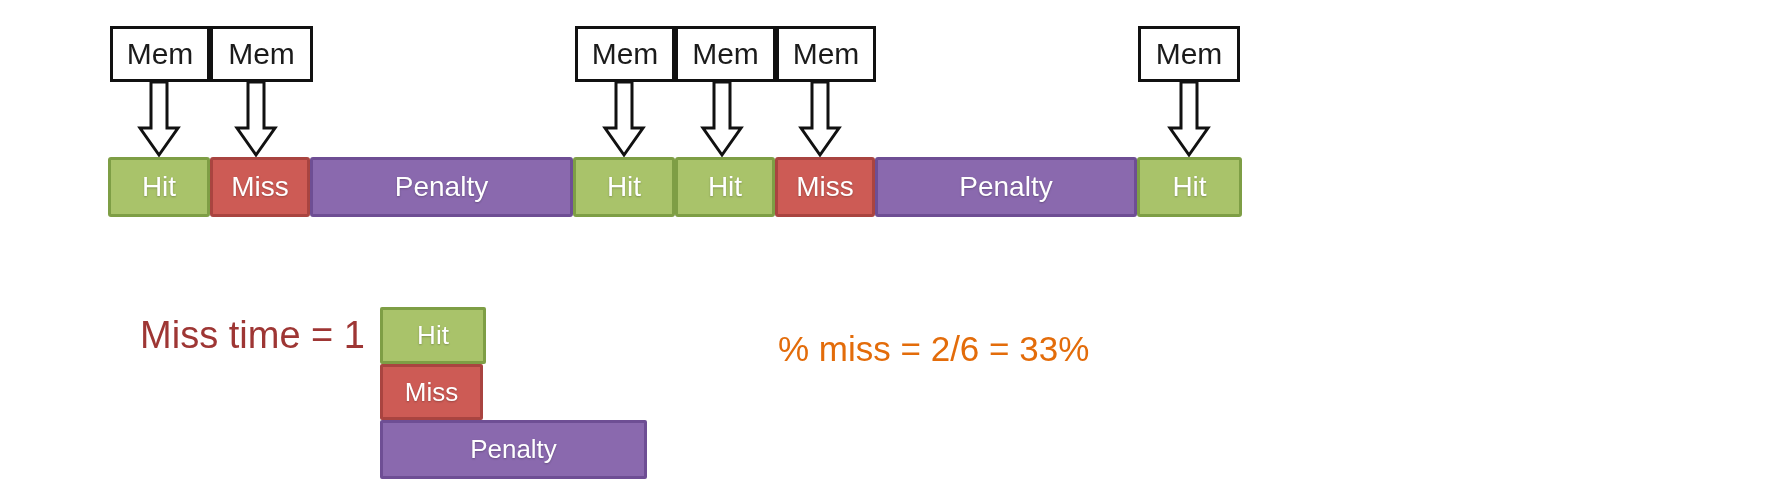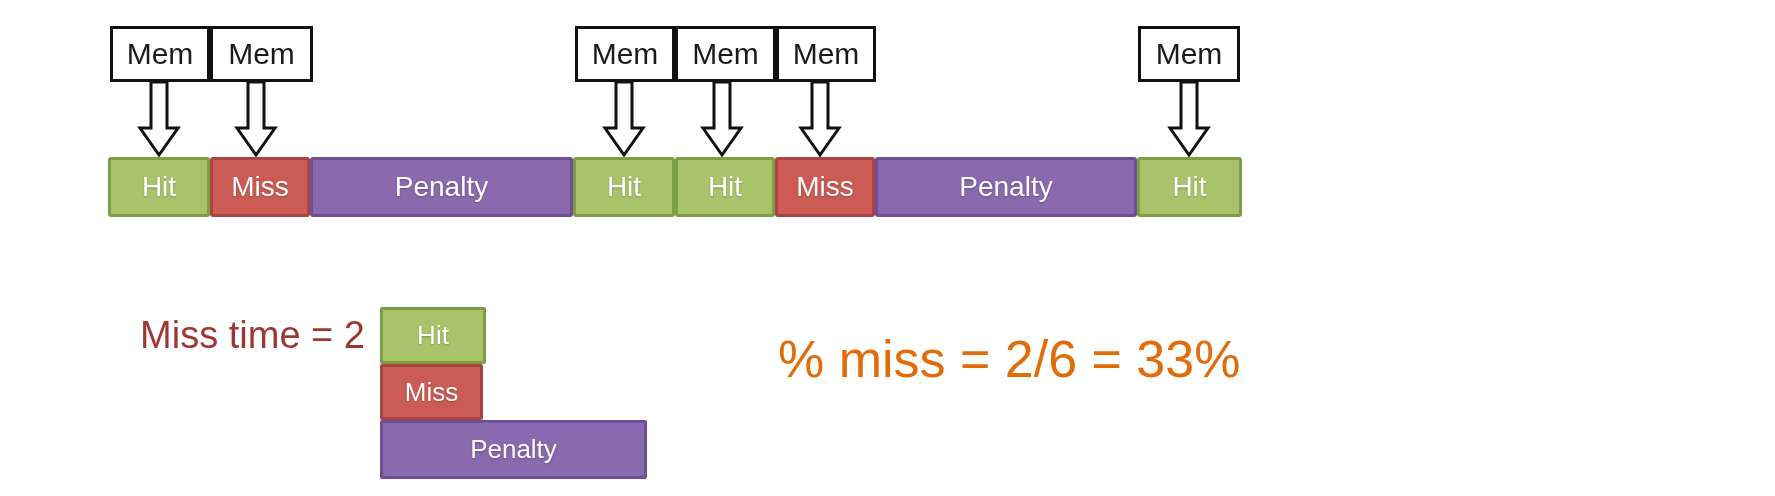--- a/index.html
+++ b/index.html
@@ -49,21 +49,21 @@
     display:flex;align-items:center;justify-content:center;
     color:#ffffff;font-size:26px;
     text-shadow:0 1px 2px rgba(0,0,0,0.25);
   }
   .legend-box.hit{left:380px;top:307px;width:106px;height:57px;background:#A9C36A;border-color:#7E9E45;}
   .legend-box.miss{left:380px;top:364px;width:103px;height:56px;background:#CD5B55;border-color:#A94440;}
   .legend-box.penalty{left:380px;top:420px;width:267px;height:59px;background:#8A69AE;border-color:#6E4E94;}
   
   .miss-rate-line{
     position:absolute;left:778px;top:329px;
-    font-size:52px;color:#E36C0A;white-space:nowrap;
+    font-size:35px;color:#E36C0A;white-space:nowrap;
   }
   .amat-line{
     position:absolute;left:757px;top:385px;
     font-size:40px;color:#1b1b1b;white-space:nowrap;
   }
   .t-black{color:#1b1b1b;}
   .t-green{color:#7E9B3E;}
   .t-orange{color:#E8700A;}
   .t-red{color:#AE3A38;}
   .t-purple{color:#7A5DA8;}
@@ -104,21 +104,21 @@
     <div class="seg seg-miss" style="width:100px;">Miss</div>
     <div class="seg seg-penalty" style="width:263px;">Penalty</div>
     <div class="seg seg-hit" style="width:102px;">Hit</div>
     <div class="seg seg-hit" style="width:100px;">Hit</div>
     <div class="seg seg-miss" style="width:100px;">Miss</div>
     <div class="seg seg-penalty" style="width:262px;">Penalty</div>
     <div class="seg seg-hit" style="width:105px;">Hit</div>
   </div>
 
   <div class="legend-lines">
-    <div class="t-miss-text">Miss time = 2</div>
+    <div class="t-miss-text">Miss time = 1</div>
   </div>
 
   <div class="legend-box hit">Hit</div>
   <div class="legend-box miss">Miss</div>
   <div class="legend-box penalty">Penalty</div>
 
   <div class="miss-rate-line">% miss = 2/6 = 33%</div>
 
 </div>
 

